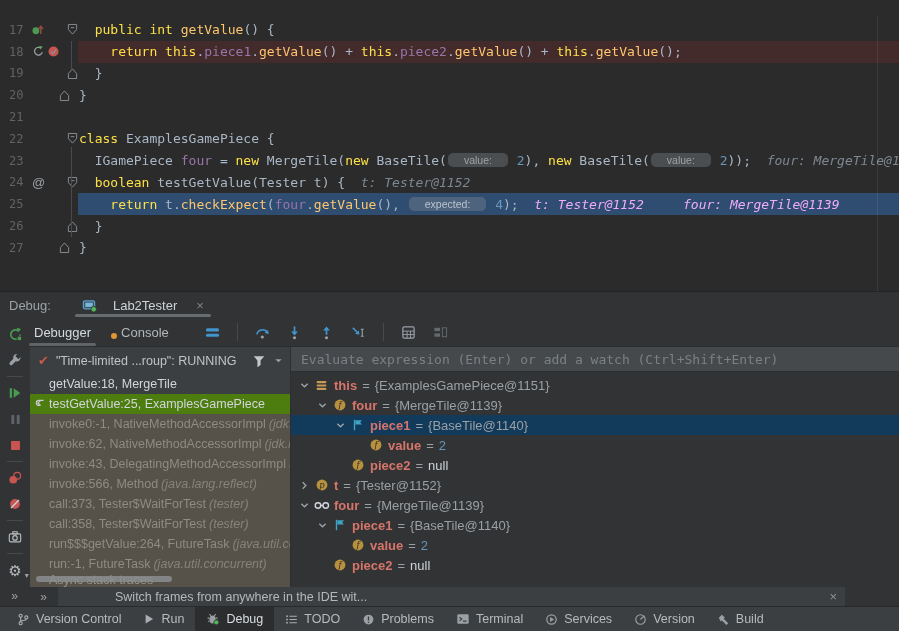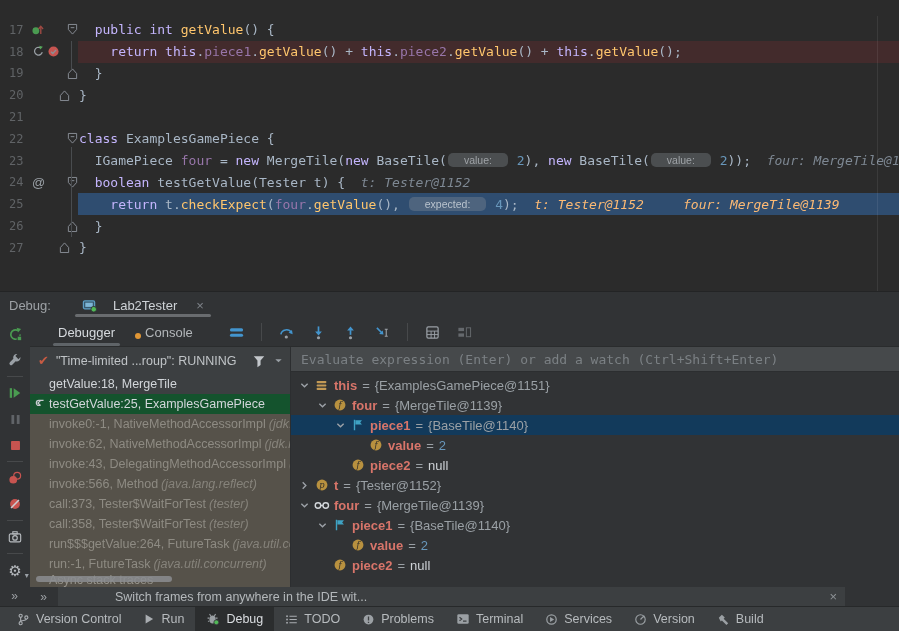--- a/index.html
+++ b/index.html
@@ -11,26 +11,26 @@
   #editor{position:absolute;left:0;top:16px;width:899px;height:291px;background:#2b2b2b;overflow:hidden;}
   #code-lines{position:absolute;top:3px;left:0;right:0;}
   .code-line{display:flex;height:21.8px;align-items:center;font:13px "DejaVu Sans Mono",monospace;
     white-space:pre;color:#a9b7c6;}
   .ln{width:32px;padding-left:9px;box-sizing:border-box;color:#606366;font-size:12px;flex:none;}
   .gi{width:34px;flex:none;display:flex;align-items:center;gap:2px;height:100%;}
   .foldc{width:12px;flex:none;display:flex;align-items:center;justify-content:center;height:100%;}
   .code{flex:1;height:100%;display:flex;align-items:center;padding-left:1px;}
   .hl-break .code{background:#432b2c;}
   .hl-exec  .code{background:#2f4d70;}
-  .sk{color:#c4b5fd;} .sm{color:#ffc66d;} .sf{color:#9876aa;} .sn{color:#6897bb;}
+  .sk{color:#fde047;} .sm{color:#ffc66d;} .sf{color:#9876aa;} .sn{color:#6897bb;}
   .sc{background:#4b4e50;color:#9fa3a7;font:10.5px "Liberation Sans",sans-serif;
       padding:1px 16px;border-radius:5px;margin:0 1px;position:relative;top:-0.5px;}
   .hl-exec .sc{background:#4e647e;color:#b9c3cd;}
   .sd{color:#7e8893;font-style:italic;}
-  .hl-exec .sd{color:#fdba74;}
+  .hl-exec .sd{color:#f0abfc;}
   .at-glyph{color:#9aa0a6;font:13px "Liberation Sans",sans-serif;margin-left:auto;margin-right:2px;}
   .fm.end-outer{transform:translateX(-8px);}
   .fold-vline{position:absolute;width:1px;background:#494c4f;left:71px;}
   #v1{top:25px;height:29px;} #v2{top:131px;height:90px;}
   #margin-guide{position:absolute;left:877px;top:0;width:1px;height:291px;background:rgba(255,255,255,0.08);}
 
   
   #debug-header{position:absolute;left:0;top:291px;width:899px;height:27px;background:#313335;
     border-top:1px solid #232425;box-sizing:border-box;display:flex;align-items:center;}
   #debug-label{color:#9da1a5;font-size:13px;margin-left:9px;}
@@ -45,39 +45,39 @@
   .strip-btn{height:26px;width:100%;display:flex;align-items:center;justify-content:center;flex:none;}
   .strip-sep{width:16px;height:1px;background:#47494b;margin:3px 0;flex:none;}
   .strip-btn.more{margin-top:auto;margin-bottom:4px;}
   .more-glyph{color:#9da1a5;font-size:12px;letter-spacing:1px;}
   .gear-wrap{color:#b7bbbf;font-size:15px;position:relative;line-height:1;}
   .mini-chev{position:absolute;right:-7px;bottom:-2px;font-size:8px;color:#9aa0a6;}
 
   
   #toolbar-row{position:absolute;left:30px;top:318px;width:869px;height:29px;background:#313335;
     border-bottom:1px solid #2a2c2d;box-sizing:border-box;display:flex;align-items:center;}
-  #view-tabs{display:flex;align-items:flex-end;height:100%;margin-left:28px;gap:30px;}
+  #view-tabs{display:flex;align-items:flex-end;height:100%;margin-left:4px;gap:30px;}
   .view-tab{position:relative;height:100%;display:flex;align-items:center;color:#b3b7ba;font-size:13px;}
   .view-tab.selected{color:#d6dade;}
   .view-tab.selected::after{content:"";position:absolute;left:-5px;right:-5px;bottom:0;height:3px;
     background:#5f6468;border-radius:2px;}
   .badge-dot{width:6px;height:6px;border-radius:50%;background:#e09635;position:absolute;left:-10px;bottom:7px;}
   #tb-icons{display:flex;align-items:center;margin-left:32px;gap:9px;}
   .tb-btn{width:23px;height:22px;display:flex;align-items:center;justify-content:center;}
   .tbsep{width:1px;height:18px;background:#47494b;margin:0 4px;}
 
   
   #left-panel{position:absolute;left:30px;top:347px;width:260px;height:240px;background:#3c3f41;overflow:hidden;}
   #session-row{height:27px;display:flex;align-items:center;padding:0 6px 0 8px;gap:7px;}
   #session-check{color:#c75b43;font-size:13px;flex:none;}
   #session-text{flex:1;color:#c0c4c7;font-size:12.5px;white-space:nowrap;overflow:hidden;}
   #funnel-btn,#session-chev{flex:none;display:flex;align-items:center;}
   .frame-row{height:20px;display:flex;align-items:center;padding-left:19px;font-size:12.5px;
     color:#d2d6da;white-space:nowrap;position:relative;overflow:hidden;}
-  .frame-row.selected{background:#14532d;}
+  .frame-row.selected{background:#4d7c0f;}
   .frame-row.selected .ret-ic{position:absolute;left:3px;top:3px;color:#c8ccd0;font-size:13px;line-height:1;}
   .frame-row.library{background:#56524a;color:#8e8b83;}
   .frame-row .pkg{font-style:italic;color:#86837b;margin-left:3px;}
   #frames-partial{height:14px;background:#56524a;color:#96938b;font-size:12.5px;line-height:12px;
     padding-left:19px;overflow:hidden;white-space:nowrap;}
   #h-thumb{position:absolute;left:6px;top:229px;width:136px;height:6px;background:#8b8d90;
     border-radius:3px;opacity:.85;}
 
   
   #eval-bar{position:absolute;left:290px;top:347px;width:609px;height:25px;background:#46494b;

